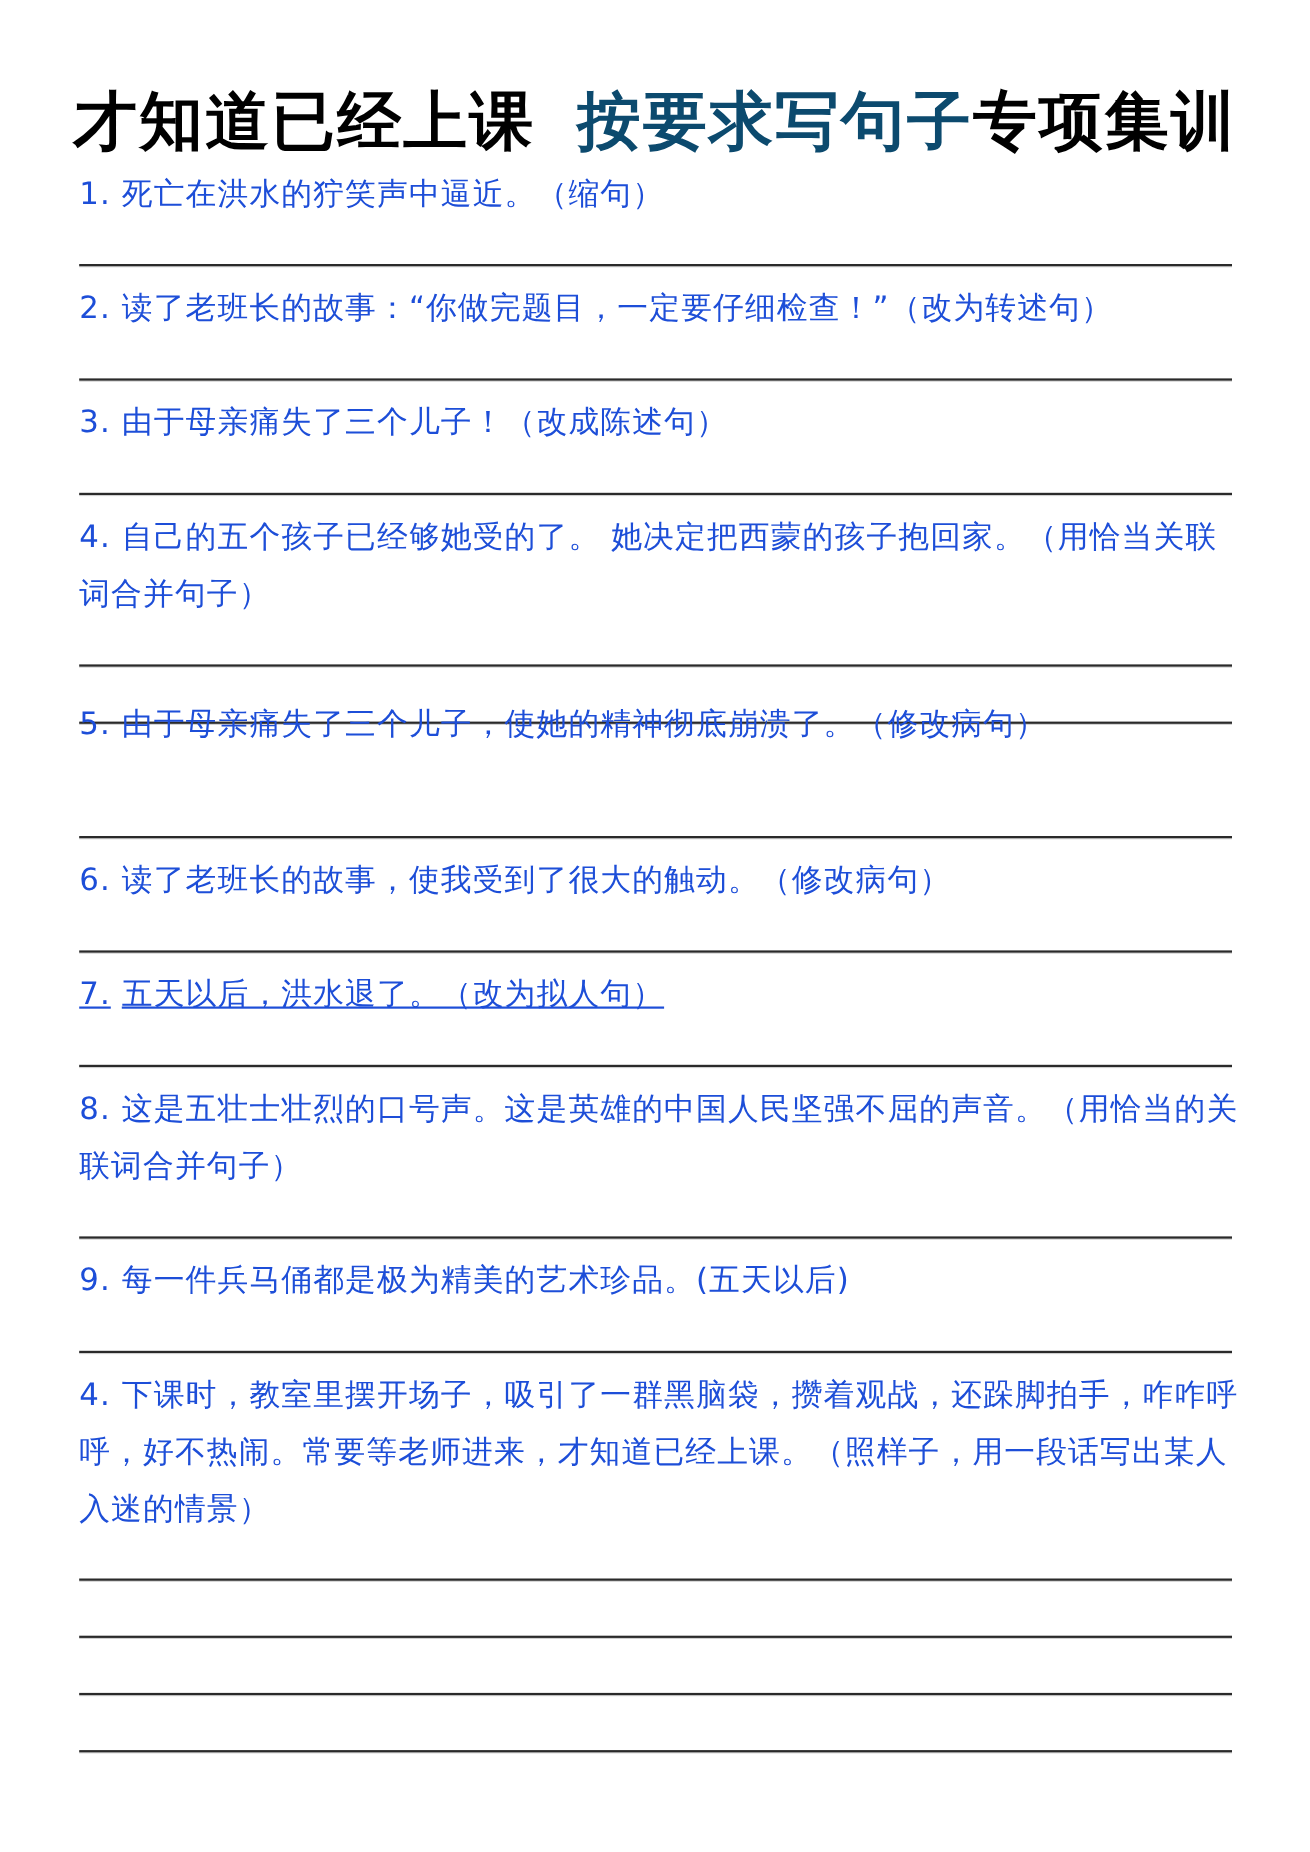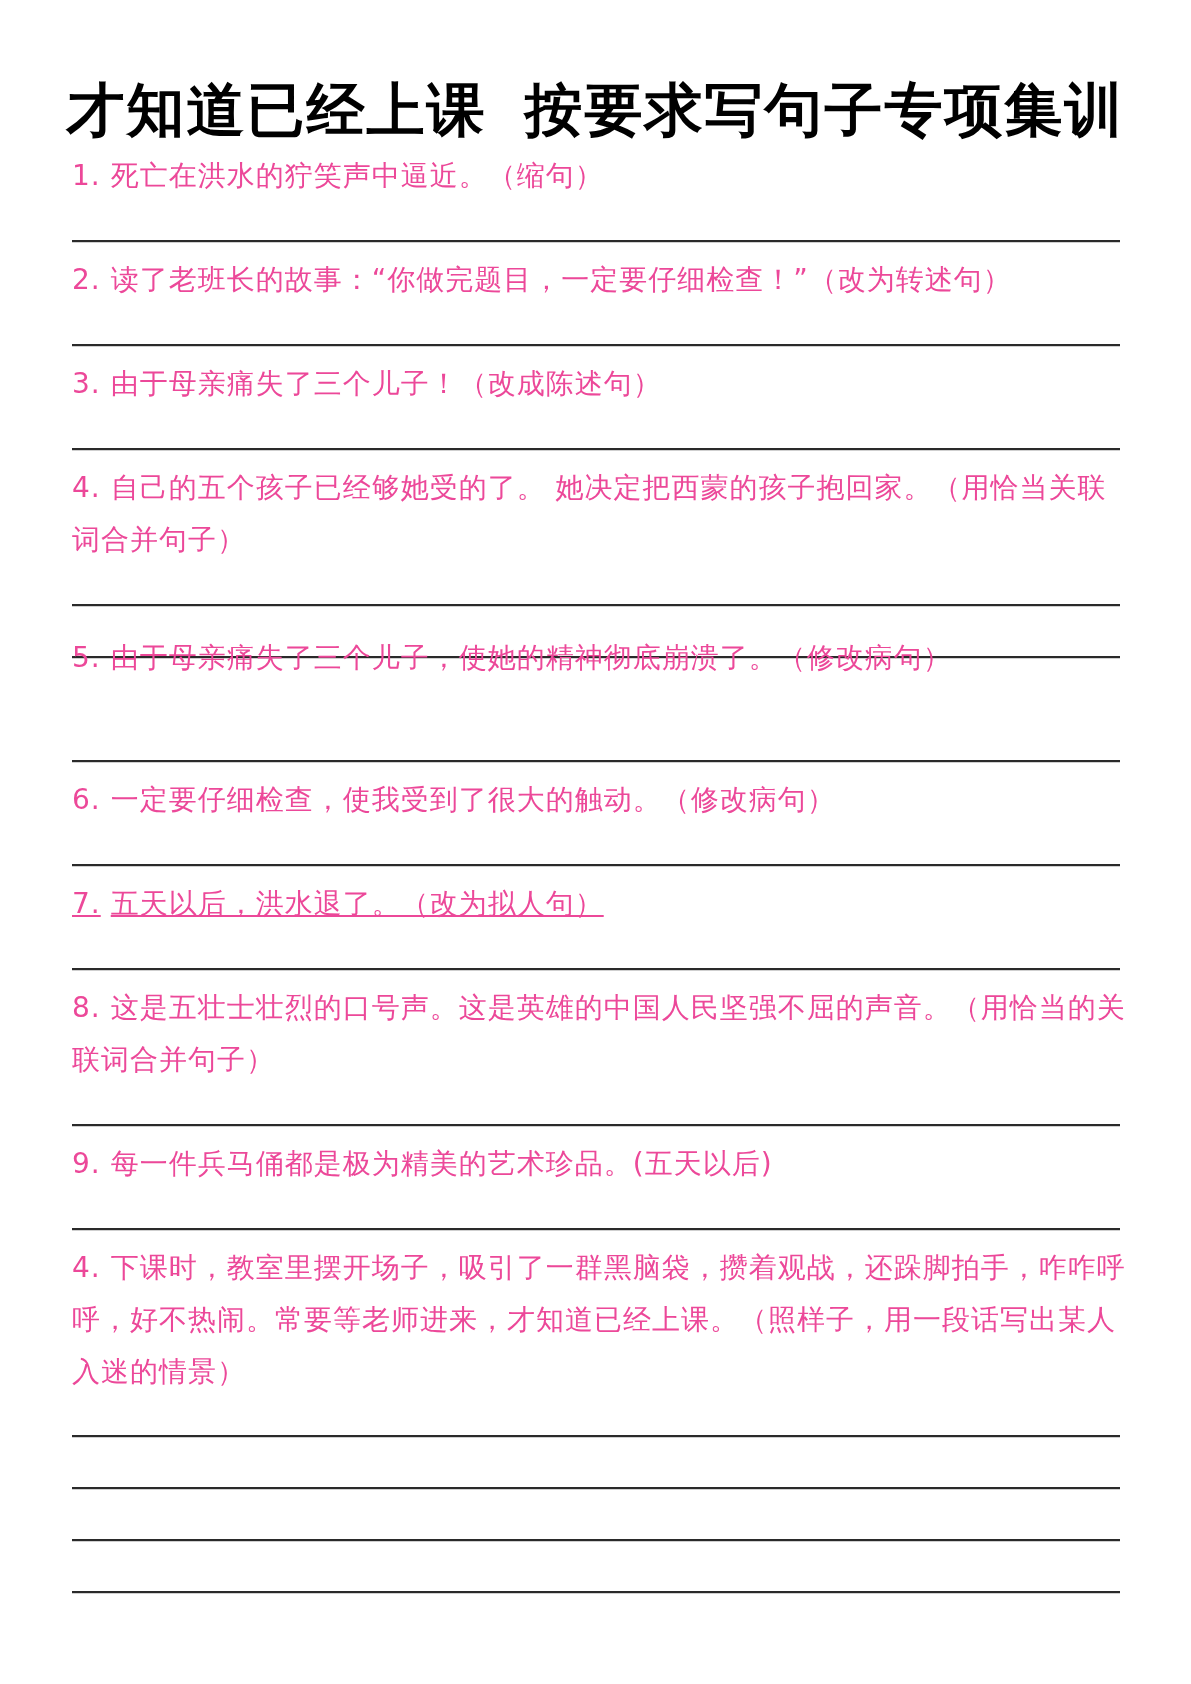--- a/index.html
+++ b/index.html
@@ -7,25 +7,25 @@
     width: 1191px; height: 1684px; position: relative; overflow: hidden;
     font-family: "DejaVu Sans", "Liberation Sans", sans-serif;
     color: #1a1a1a;
   }
   .title {
     position: absolute; left: 0; top: 70px; width: 1191px;
     text-align: center; font-size: 58px; font-weight: bold;
     letter-spacing: 2px; line-height: 80px; color: #000;
     white-space: nowrap;
   }
-  .title .hl { color: #000000; margin-left: 38px; }
+  .title .hl { color: #0c4a6e; margin-left: 38px; }
   .q {
     position: absolute; left: 72px; width: 1060px;
     font-size: 28px; line-height: 52px; letter-spacing: 1px;
-    color: #ec4899;
+    color: #1d4ed8;
   }
   .q .num { margin-right: 10px; }
   .line {
     position: absolute; left: 72px; width: 1048px; height: 2px;
     background: #2a2a2a; box-shadow: 0 1px 0 #cfcfcf;
   }
 </style>
 </head>
 <body>
 
@@ -51,21 +51,21 @@
 </div>
 <div class="line" style="top:604px;"></div>
 <div class="line" style="top:656px;"></div>
 
 <div class="q" style="top:632px;">
   <span class="num">5.</span><span>由于母亲痛失了三个儿子，使她的精神彻底崩溃了。（修改病句）</span>
 </div>
 <div class="line" style="top:760px;"></div>
 
 <div class="q" style="top:774px;">
-  <span class="num">6.</span><span>一定要仔细检查，使我受到了很大的触动。（修改病句）</span>
+  <span class="num">6.</span><span>读了老班长的故事，使我受到了很大的触动。（修改病句）</span>
 </div>
 <div class="line" style="top:864px;"></div>
 
 <div class="q" style="top:878px;text-decoration:underline;">
   <span class="num">7.</span><span>五天以后，洪水退了。（改为拟人句）</span>
 </div>
 <div class="line" style="top:968px;"></div>
 
 <div class="q" style="top:982px;">
   <span class="num">8.</span><span>这是五壮士壮烈的口号声。这是英雄的中国人民坚强不屈的声音。（用恰当的关联词合并句子）</span>

